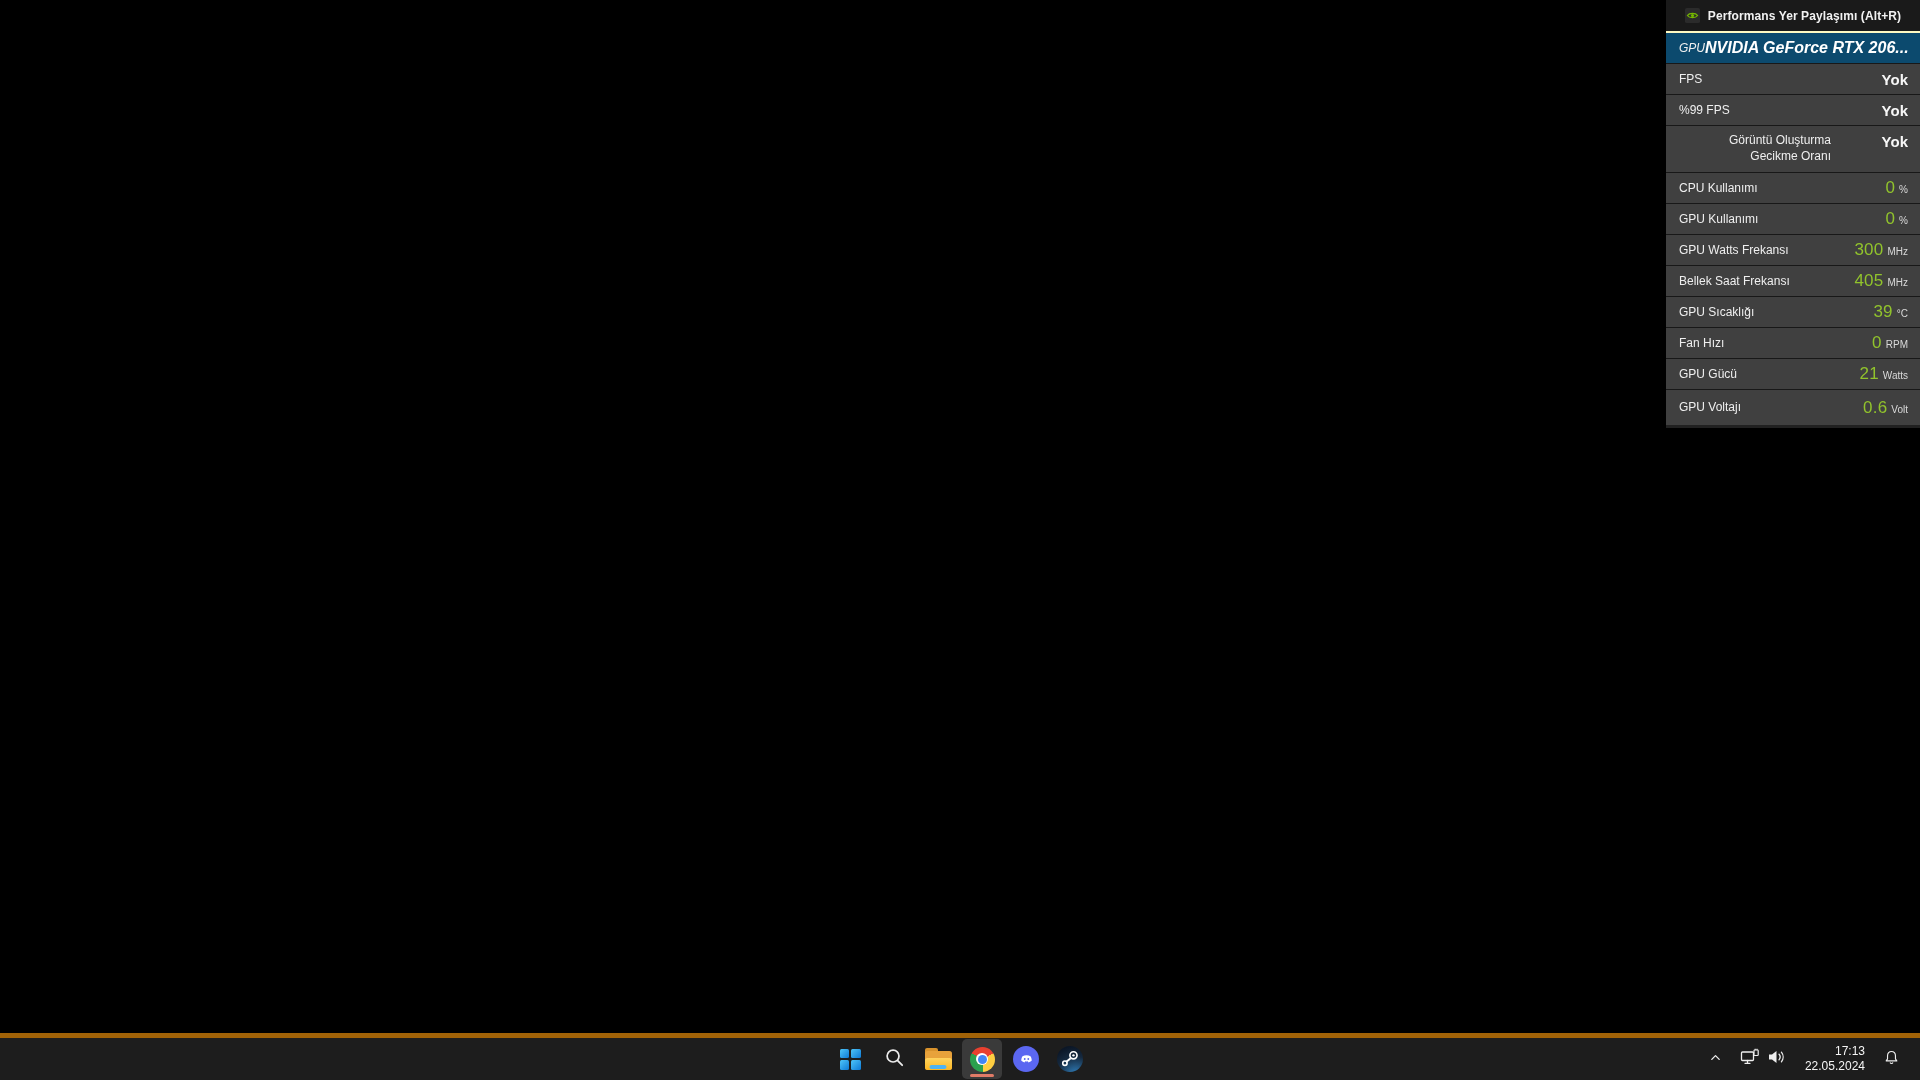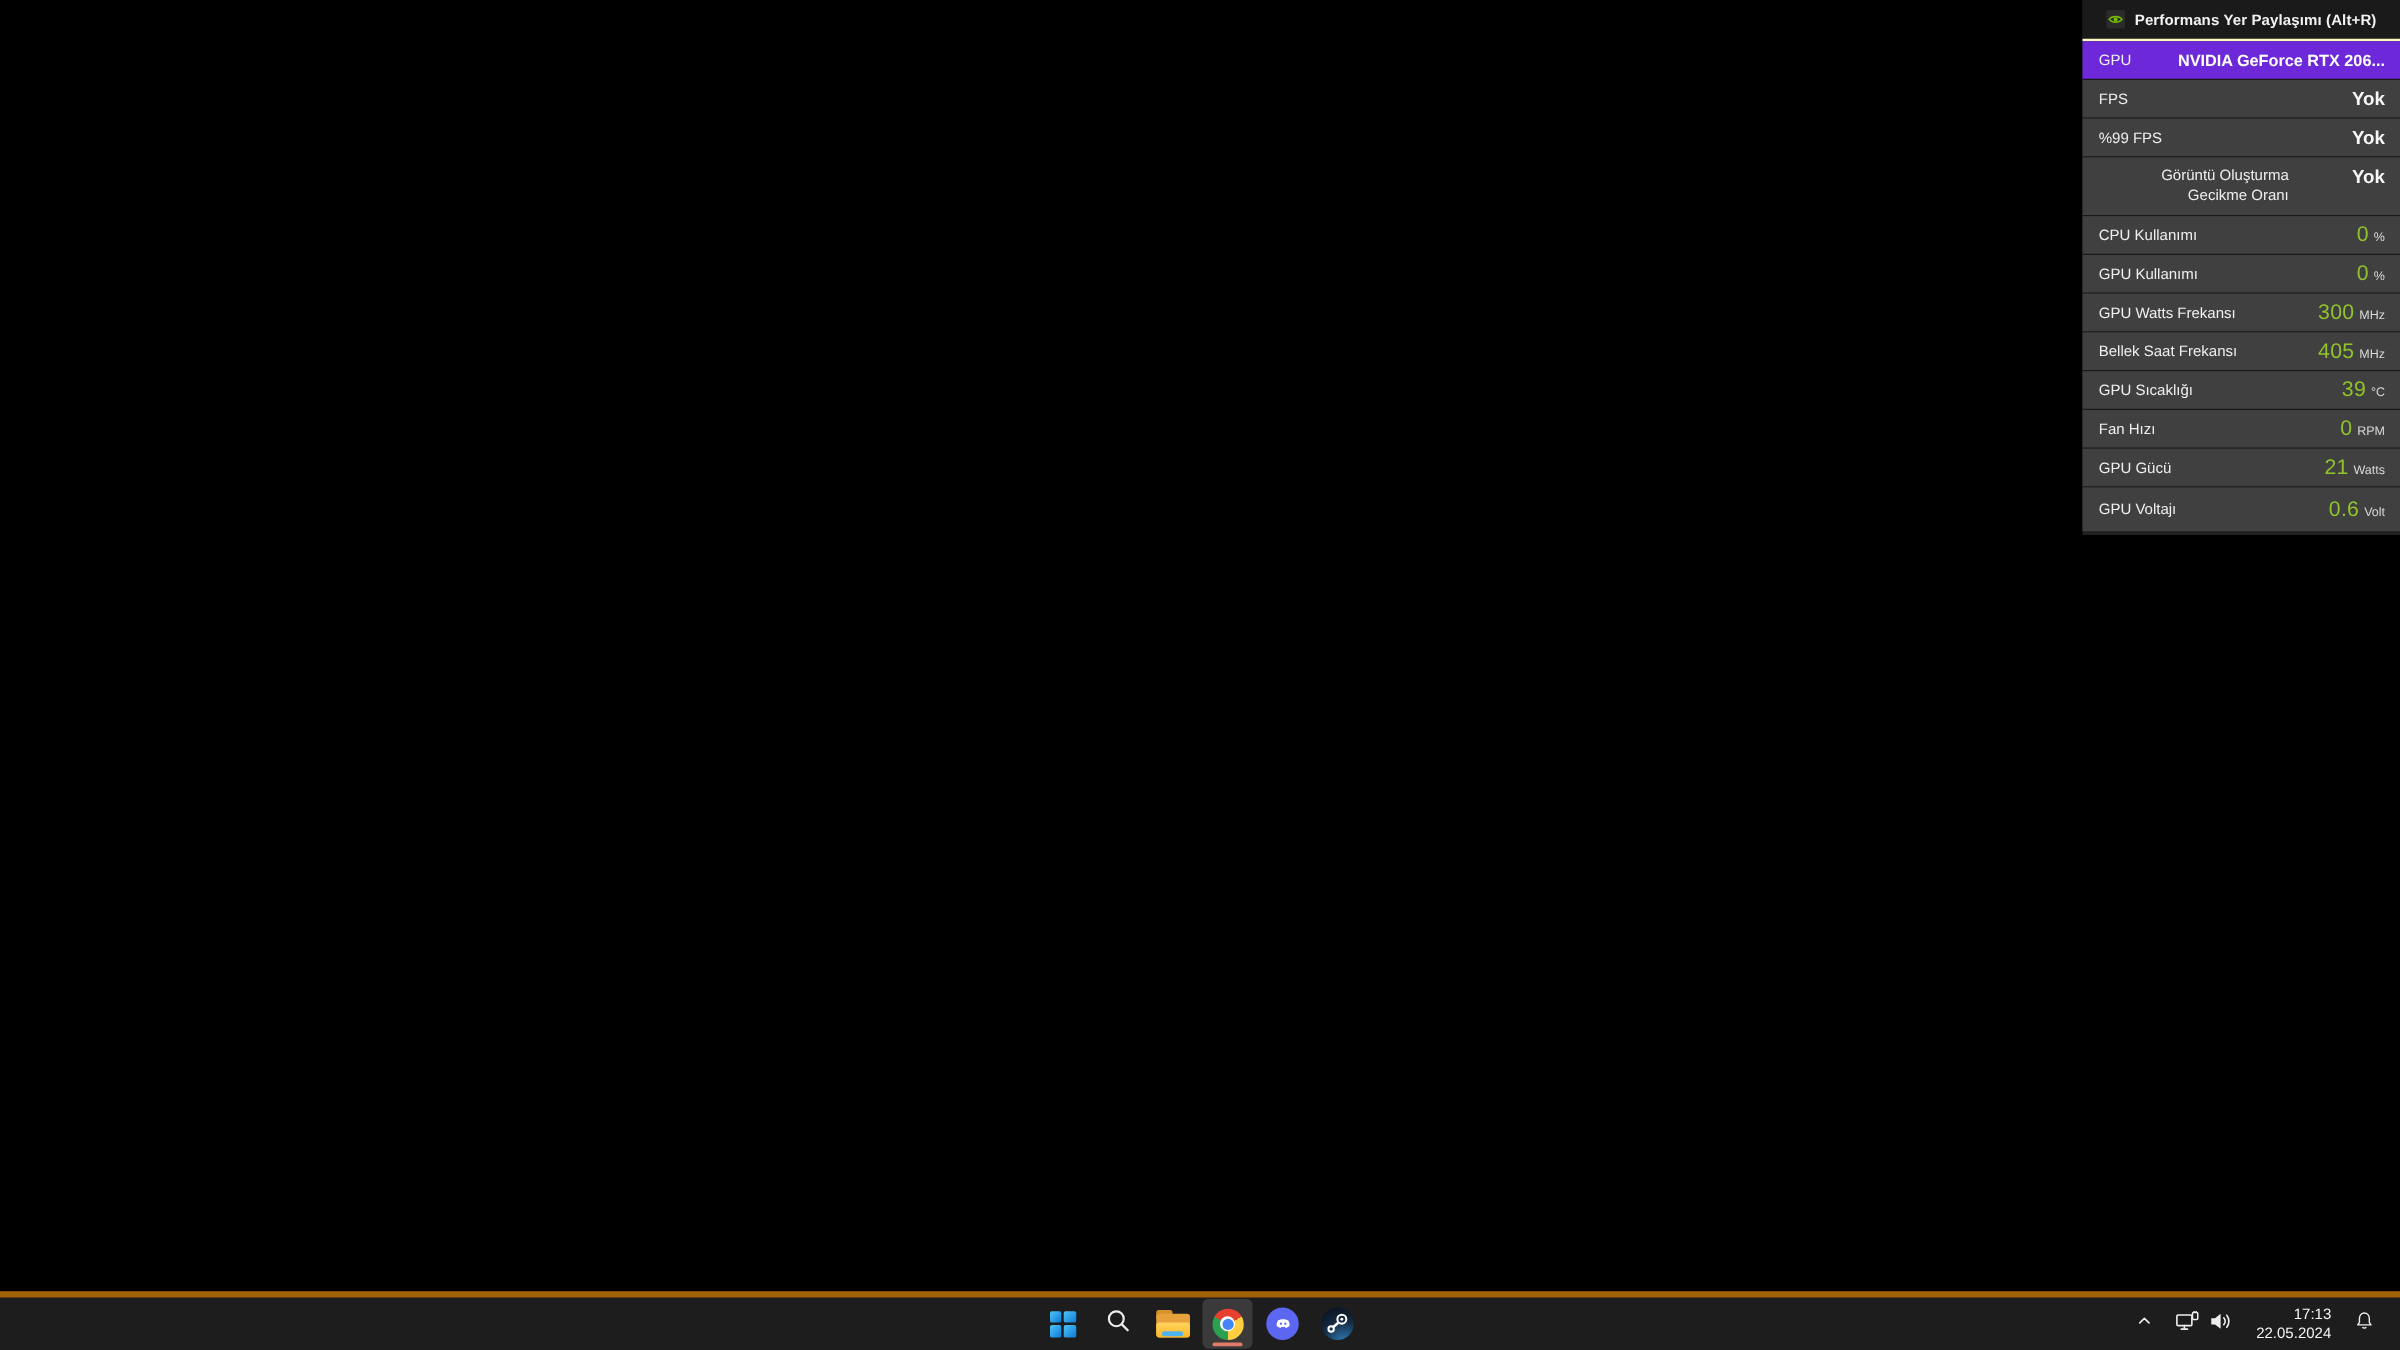--- a/index.html
+++ b/index.html
@@ -37,34 +37,34 @@
   .nv-logo { display: flex; }
   .orow {
     display: flex;
     justify-content: space-between;
     align-items: center;
     height: 31px;
     padding: 0 12px 0 13px;
     background: #404040;
     border-bottom: 1px solid #181818;
   }
-  .orow.selected { background: #6d28d9; }
+  .orow.selected { background: #0c4a6e; font-style: italic; }
   .orow.tall { height: 47px; align-items: flex-start; padding-top: 6px; text-align: right; }
   .orow:last-child { height: 35px; border-bottom: none; }
   .olabel {
     font-size: 12px;
     color: #efefef;
     max-width: 152px;
     line-height: 1.35;
   }
   .ovalue { display: flex; align-items: baseline; gap: 4px; }
   .orow.tall .ovalue { padding-top: 1px; }
   .num.green { color: var(--green, #91c32c); font-size: 17px; font-weight: 500; letter-spacing: .2px; }
   .num.plain { font-size: 15px; font-weight: 600; color: #f7f7f7; }
-  .num.strong { font-size: 13px; font-weight: bold; color: #fff; white-space: nowrap; }
+  .num.strong { font-size: 16px; font-weight: bold; color: #fff; white-space: nowrap; }
   .unit { font-size: 10px; color: #d9d9d9; }
 
   
   .taskbar {
     position: absolute;
     left: 0; right: 0; bottom: 0;
     height: 47px;
     background: #1d1d1d;
     border-top: 5px solid #a16207;
   }

